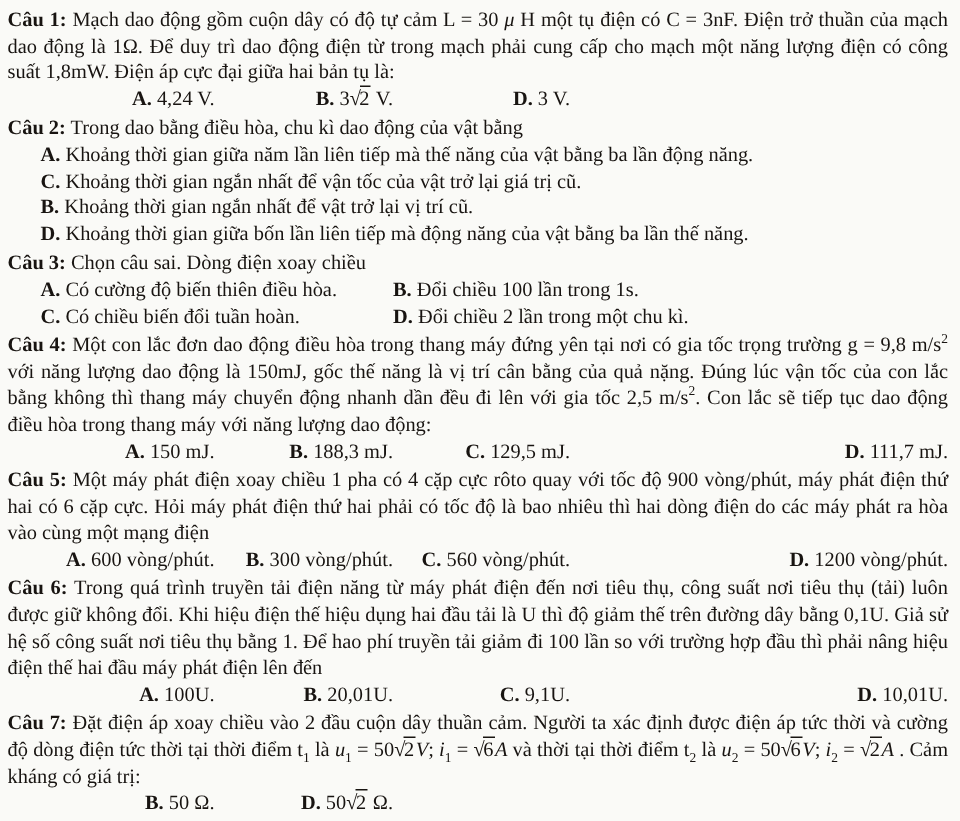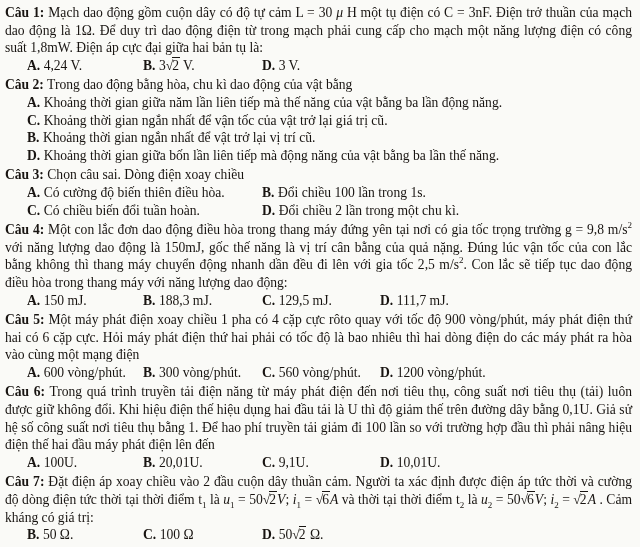--- a/index.html
+++ b/index.html
@@ -10,21 +10,21 @@
     font-family:"Liberation Serif","DejaVu Serif",serif;
     font-size:13.6px;
     line-height:17.6px;
     overflow:hidden;
   }
   #page { padding:4px 8px 0 5px; }
   .q { margin:0 0 2px 0; }
   .q-body { margin:0; text-align:justify; }
   .q-label { font-weight:bold; }
   .opts { margin-left:22px; }
-  .opts.row4 { display:grid; grid-template-columns:116px 119px 118px 1fr; }
+  .opts.row4 { display:grid; grid-template-columns:116px 119px 118px 1fr;text-align:right; }
   .opts.grid2 { display:grid; grid-template-columns:235px 1fr; }
   .opts.list .opt { display:block; }
   .opt-letter { font-weight:bold; }
   .tk-i { font-style:italic; }
   .tk-sup { font-size:9px; vertical-align:super; line-height:0; }
   .tk-sub { font-size:9px; vertical-align:sub; line-height:0; }
   .sqrt { white-space:nowrap; }
   .sqrt-sym { letter-spacing:-1px; }
   .sqrt-body { border-top:1px solid currentColor; padding:0 1px 0 0; }
 </style>
@@ -34,21 +34,21 @@
 <div id="page">
     <div class="q">
       <p class="q-body"><span class="q-label">Câu 1:</span><span> Mạch dao động gồm cuộn dây có độ tự cảm L = 30 </span><span class="tk-i">μ</span><span> H một tụ điện có C = 3nF. Điện trở thuần của mạch dao động là 1Ω. Để duy trì dao động điện từ trong mạch phải cung cấp cho mạch một năng lượng điện có công suất 1,8mW. Điện áp cực đại giữa hai bản tụ là:</span></p>
       <div class="opts row4">
         <span class="opt"><span class="opt-letter">A.</span> <span>4,24 V.</span></span>
         <span class="opt"><span class="opt-letter">B.</span> <span>3</span><span class="sqrt"><span class="sqrt-sym">√</span><span class="sqrt-body">2</span></span><span> V.</span></span>
         <span class="opt"><span class="opt-letter">D.</span> <span>3 V.</span></span>
       </div>
     </div>
     <div class="q">
-      <p class="q-body"><span class="q-label">Câu 2:</span><span> Trong dao động bằng hòa, chu kì dao động của vật bằng</span></p>
+      <p class="q-body"><span class="q-label">Câu 2:</span><span> Trong dao bằng điều hòa, chu kì dao động của vật bằng</span></p>
       <div class="opts list">
         <span class="opt"><span class="opt-letter">A.</span> <span>Khoảng thời gian giữa năm lần liên tiếp mà thế năng của vật bằng ba lần động năng.</span></span>
         <span class="opt"><span class="opt-letter">C.</span> <span>Khoảng thời gian ngắn nhất để vận tốc của vật trở lại giá trị cũ.</span></span>
         <span class="opt"><span class="opt-letter">B.</span> <span>Khoảng thời gian ngắn nhất để vật trở lại vị trí cũ.</span></span>
         <span class="opt"><span class="opt-letter">D.</span> <span>Khoảng thời gian giữa bốn lần liên tiếp mà động năng của vật bằng ba lần thế năng.</span></span>
       </div>
     </div>
     <div class="q">
       <p class="q-body"><span class="q-label">Câu 3:</span><span> Chọn câu sai. Dòng điện xoay chiều</span></p>
       <div class="opts grid2">
@@ -82,17 +82,16 @@
         <span class="opt"><span class="opt-letter">A.</span> <span>100U.</span></span>
         <span class="opt"><span class="opt-letter">B.</span> <span>20,01U.</span></span>
         <span class="opt"><span class="opt-letter">C.</span> <span>9,1U.</span></span>
         <span class="opt"><span class="opt-letter">D.</span> <span>10,01U.</span></span>
       </div>
     </div>
     <div class="q">
       <p class="q-body"><span class="q-label">Câu 7:</span><span> Đặt điện áp xoay chiều vào 2 đầu cuộn dây thuần cảm. Người ta xác định được điện áp tức thời và cường độ dòng điện tức thời tại thời điểm t</span><span class="tk-sub">1</span><span> là </span><span class="tk-i">u</span><span class="tk-sub">1</span><span> = 50</span><span class="sqrt"><span class="sqrt-sym">√</span><span class="sqrt-body">2</span></span><span class="tk-i">V</span><span>; </span><span class="tk-i">i</span><span class="tk-sub">1</span><span> = </span><span class="sqrt"><span class="sqrt-sym">√</span><span class="sqrt-body">6</span></span><span class="tk-i">A</span><span> và thời tại thời điểm t</span><span class="tk-sub">2</span><span> là </span><span class="tk-i">u</span><span class="tk-sub">2</span><span> = 50</span><span class="sqrt"><span class="sqrt-sym">√</span><span class="sqrt-body">6</span></span><span class="tk-i">V</span><span>; </span><span class="tk-i">i</span><span class="tk-sub">2</span><span> = </span><span class="sqrt"><span class="sqrt-sym">√</span><span class="sqrt-body">2</span></span><span class="tk-i">A</span><span> . Cảm kháng có giá trị:</span></p>
       <div class="opts row4">
         <span class="opt"><span class="opt-letter">B.</span> <span>50 Ω.</span></span>
-        <span class="opt"><span class="opt-letter">C.</span> <span>100 Ω</span></span>
         <span class="opt"><span class="opt-letter">D.</span> <span>50</span><span class="sqrt"><span class="sqrt-sym">√</span><span class="sqrt-body">2</span></span><span> Ω.</span></span>
       </div>
     </div>
   </div>
 
 </body></html>

